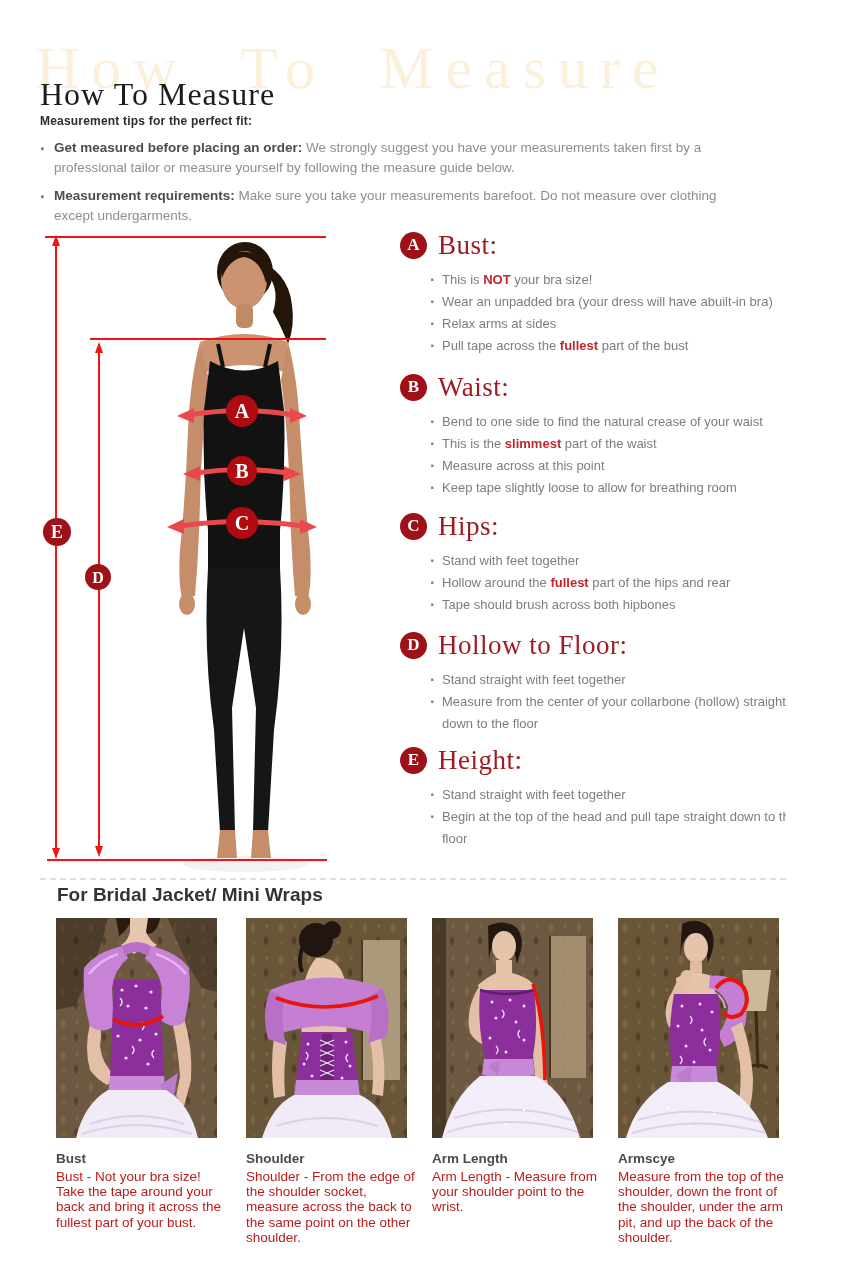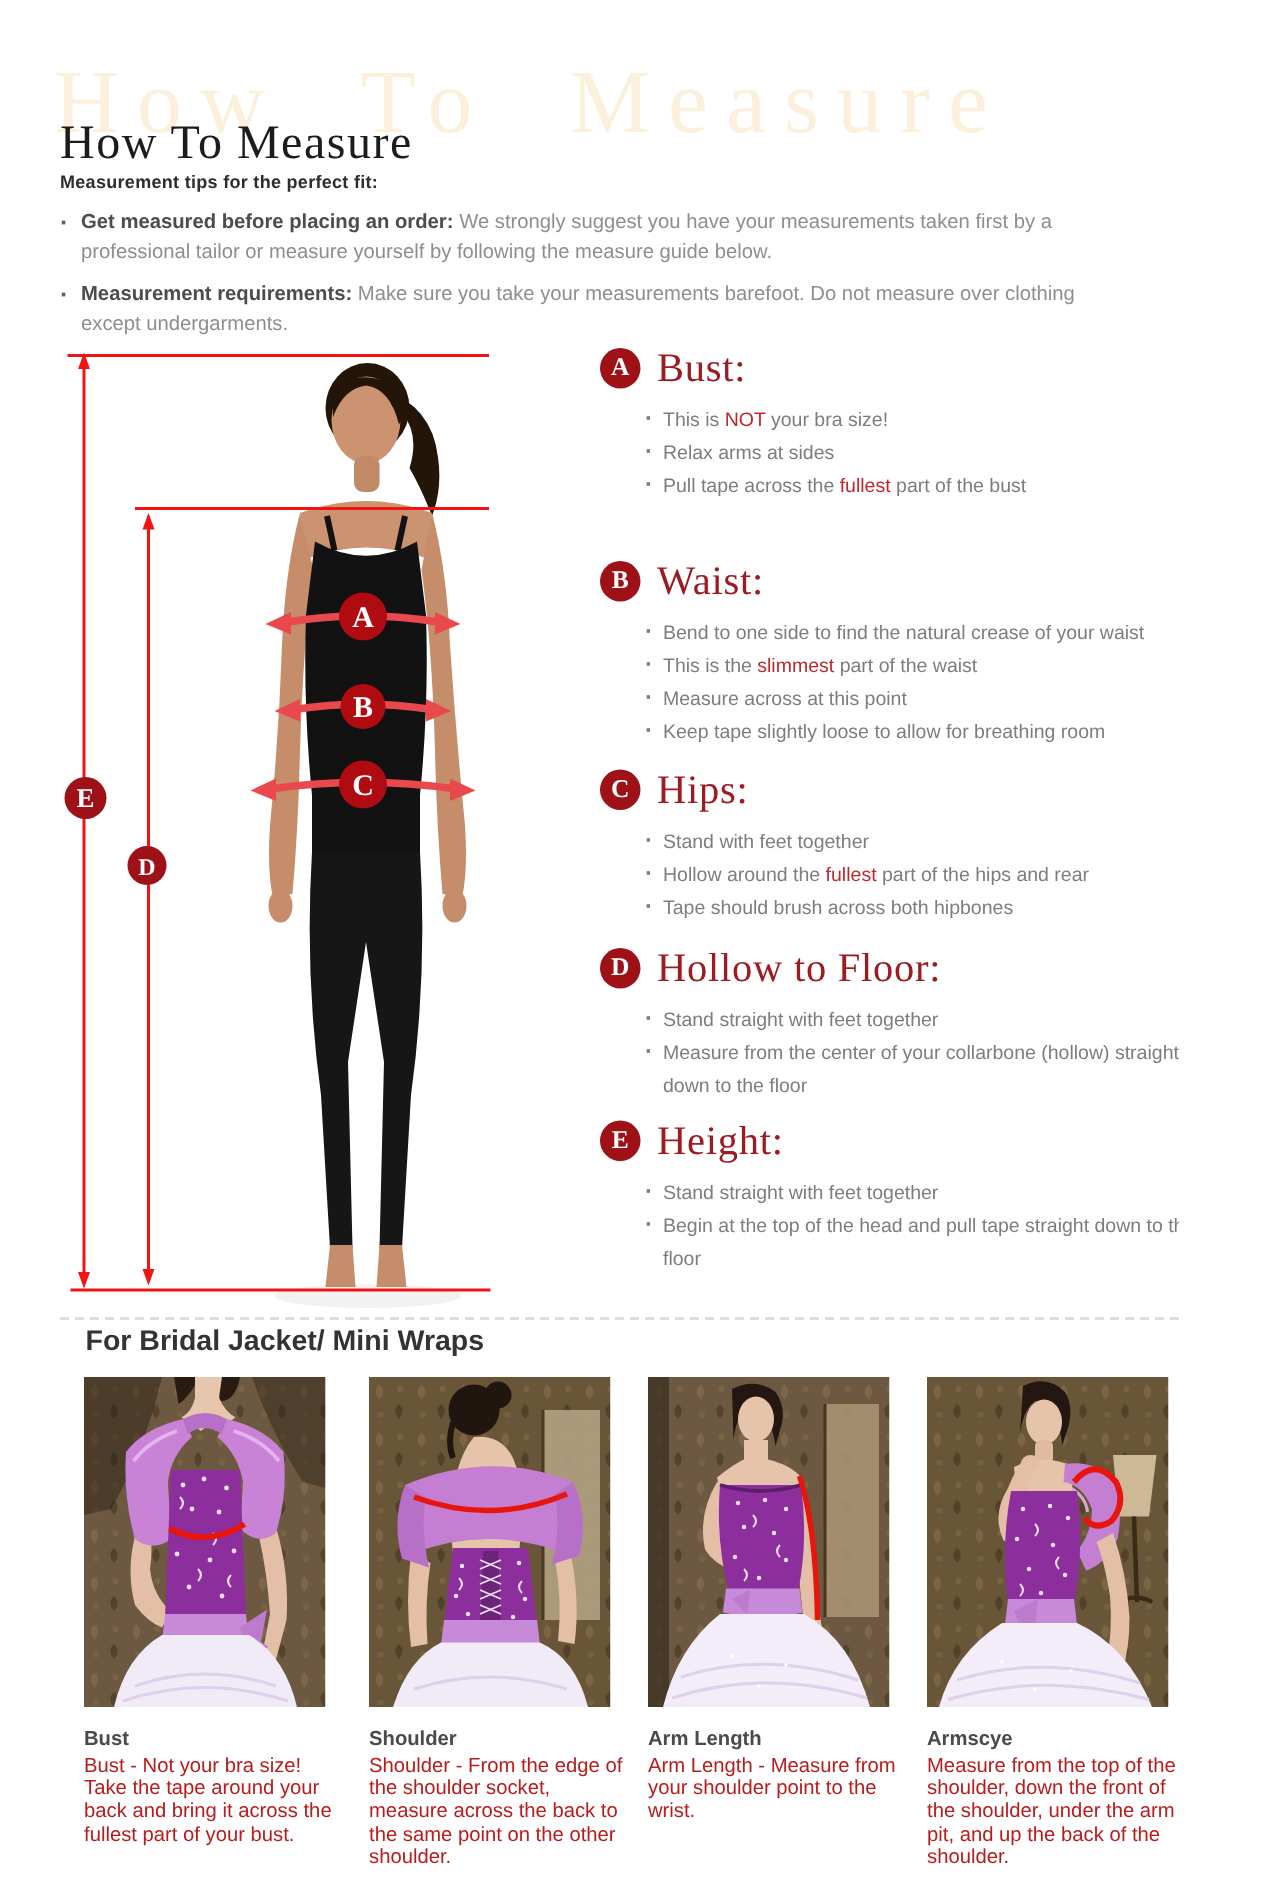--- a/index.html
+++ b/index.html
@@ -28,21 +28,21 @@
   .m-head{display:flex;align-items:center;gap:11px;height:30px;}
   .badge{width:27px;height:27px;border-radius:50%;background:#9e1117;color:#fff;flex:0 0 27px;
          font-family:"Liberation Serif",serif;font-weight:bold;font-size:17px;
          display:flex;align-items:center;justify-content:center;}
   .m-head h3{margin:0;font-family:Liberation Serif, serif;font-weight:normal;font-size:27px;
              color:#9d1b21;letter-spacing:.5px;}
   .m-bullets{list-style:none;margin:9px 0 0 30px;padding:0;}
   .m-bullets li{position:relative;max-width:362px;padding-left:12px;font-size:13px;
                 line-height:22px;color:#7d7d7d;}
   .m-bullets li::before{content:"\00B7";position:absolute;left:0;font-weight:bold;font-size:16px;color:#7d7d7d;}
-  .hl{color:#c1272d;font-weight:normal;}
+  .hl{color:#c1272d;font-weight:bold;}
 
   
   .divider{position:absolute;left:40px;top:870px;width:776px;border:none;
            border-top:2px dashed #dedede;}
 
   
   .bottom-heading{position:absolute;left:57px;top:884px;margin:0;font-size:19px;color:#333;}
   .card{position:absolute;top:918px;width:172px;}
   .card.c0{left:56px}.card.c1{left:246px}.card.c2{left:432px}.card.c3{left:618px}
   .photo{display:block;width:161px;height:220px;}
@@ -128,20 +128,21 @@
   </div>
 
   <div>
     <section class="m-section s-0">
       <div class="m-head">
           <span class="badge">A</span>
           <h3>Bust:</h3>
         </div>
       <ul class="m-bullets">
           <li><span>This is </span><b class="hl">NOT</b><span> your bra size!</span></li>
+          <li><span>Wear an unpadded bra (your dress will have abuilt-in bra)</span></li>
           <li><span>Relax arms at sides</span></li>
           <li><span>Pull tape across the </span><b class="hl">fullest</b><span> part of the bust</span></li>
         </ul>
     </section>
     <section class="m-section s-1">
       <div class="m-head">
           <span class="badge">B</span>
           <h3>Waist:</h3>
         </div>
       <ul class="m-bullets">

